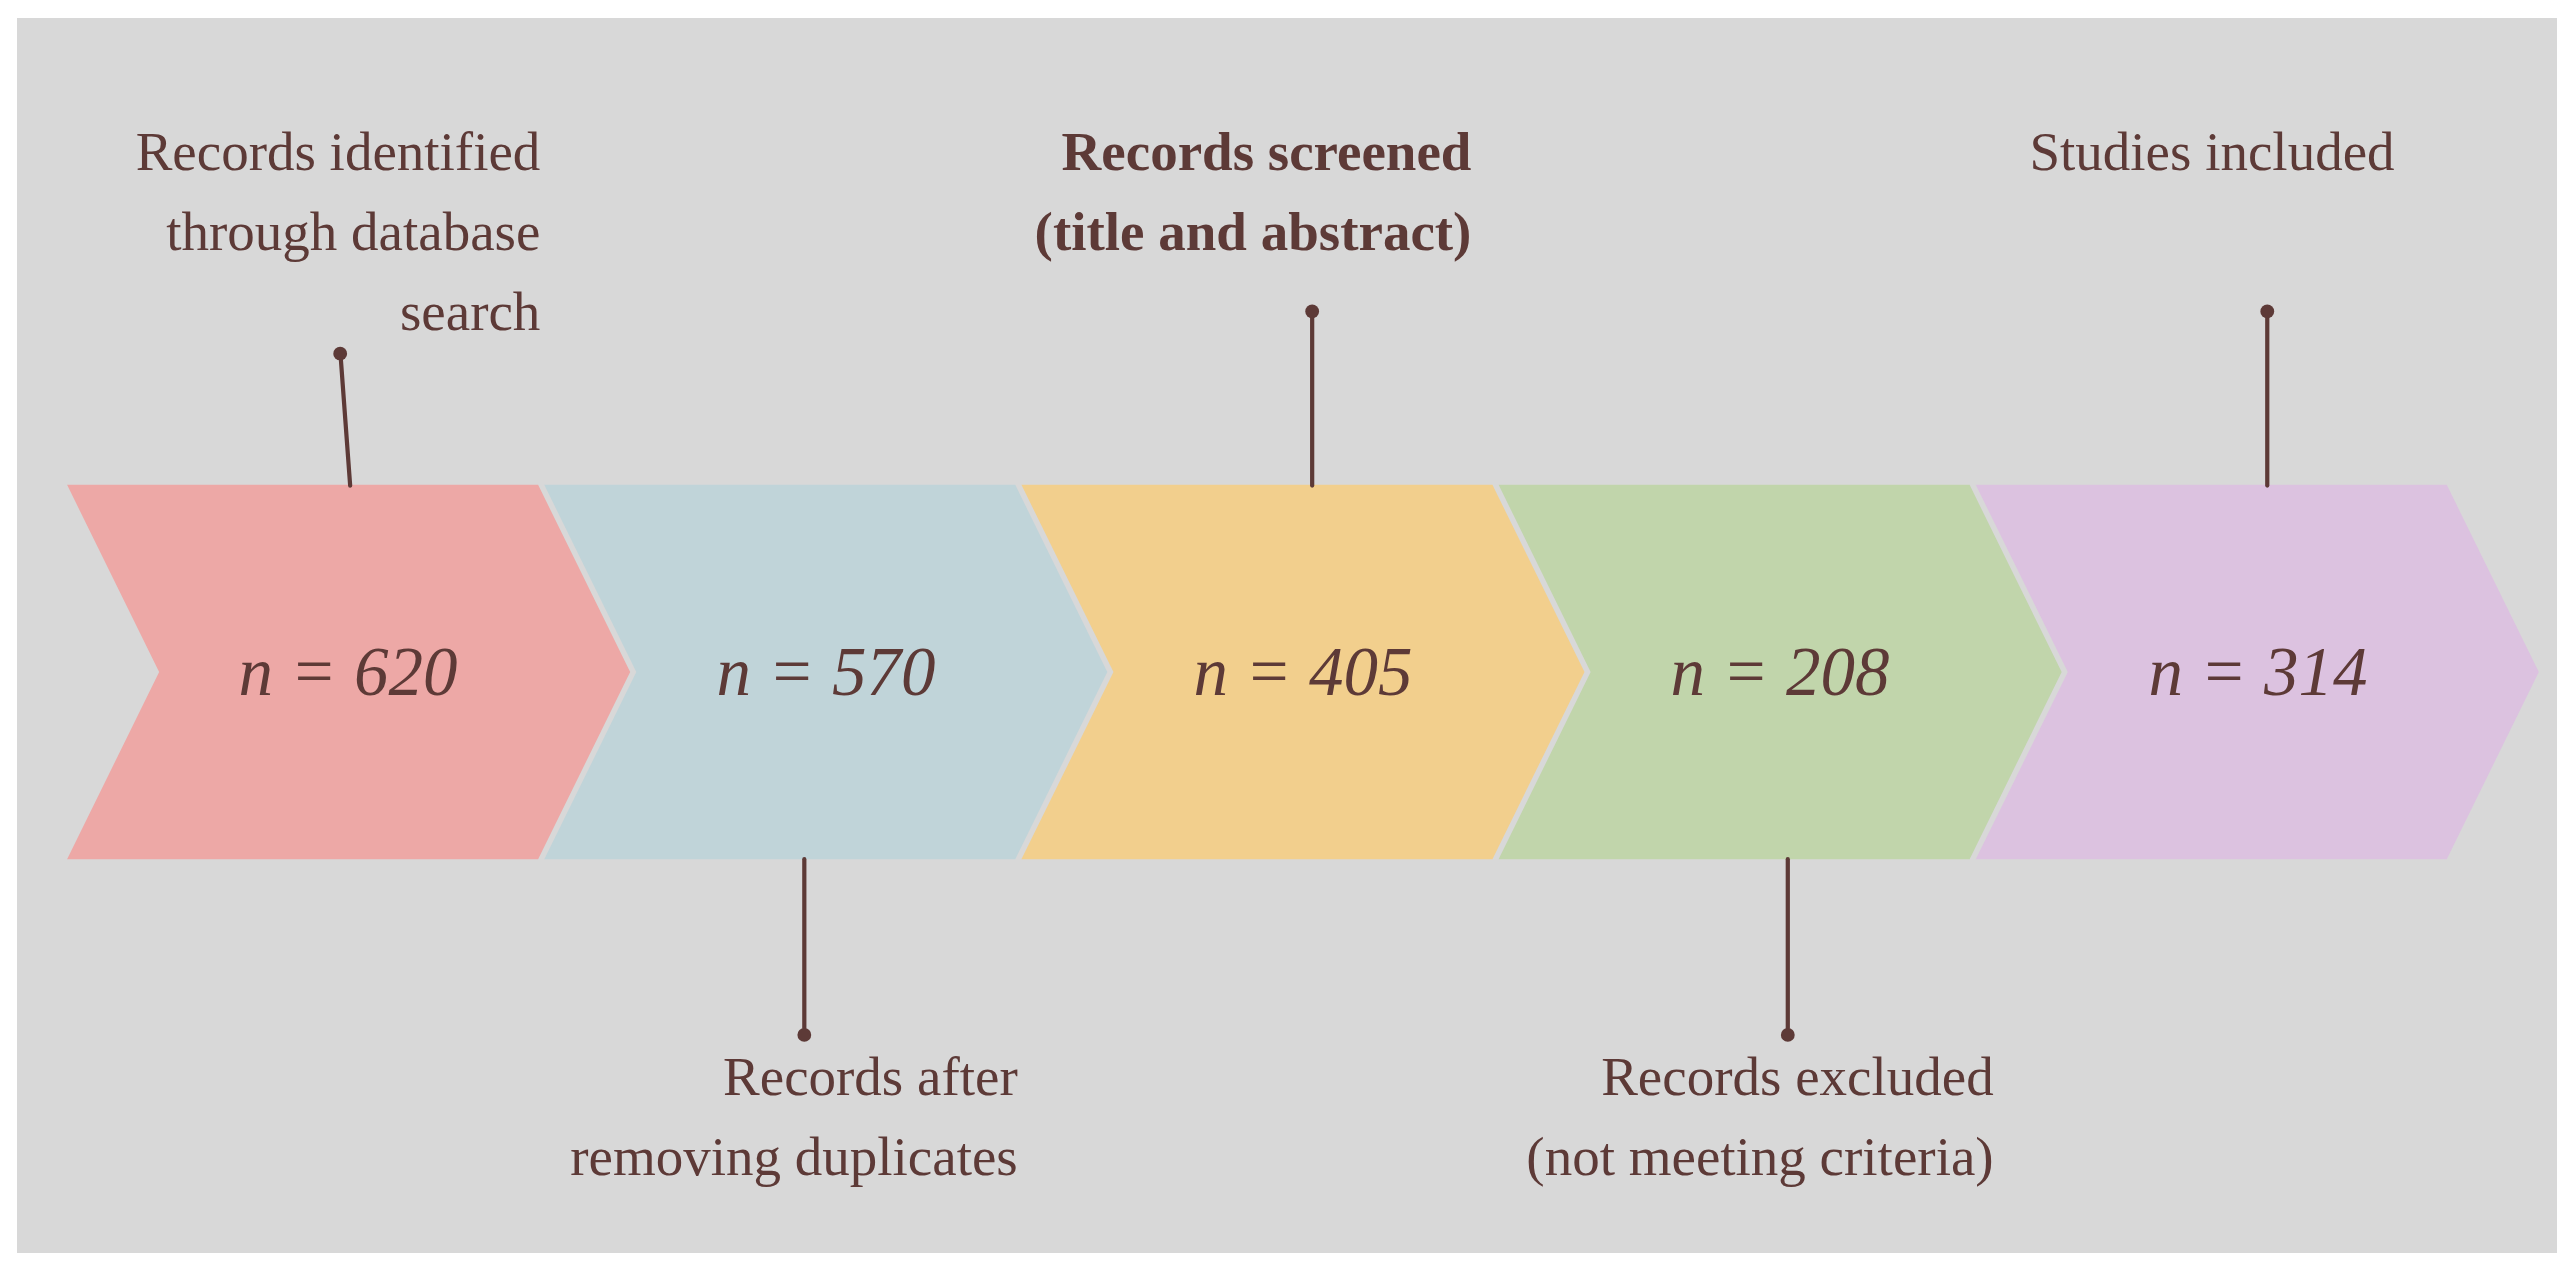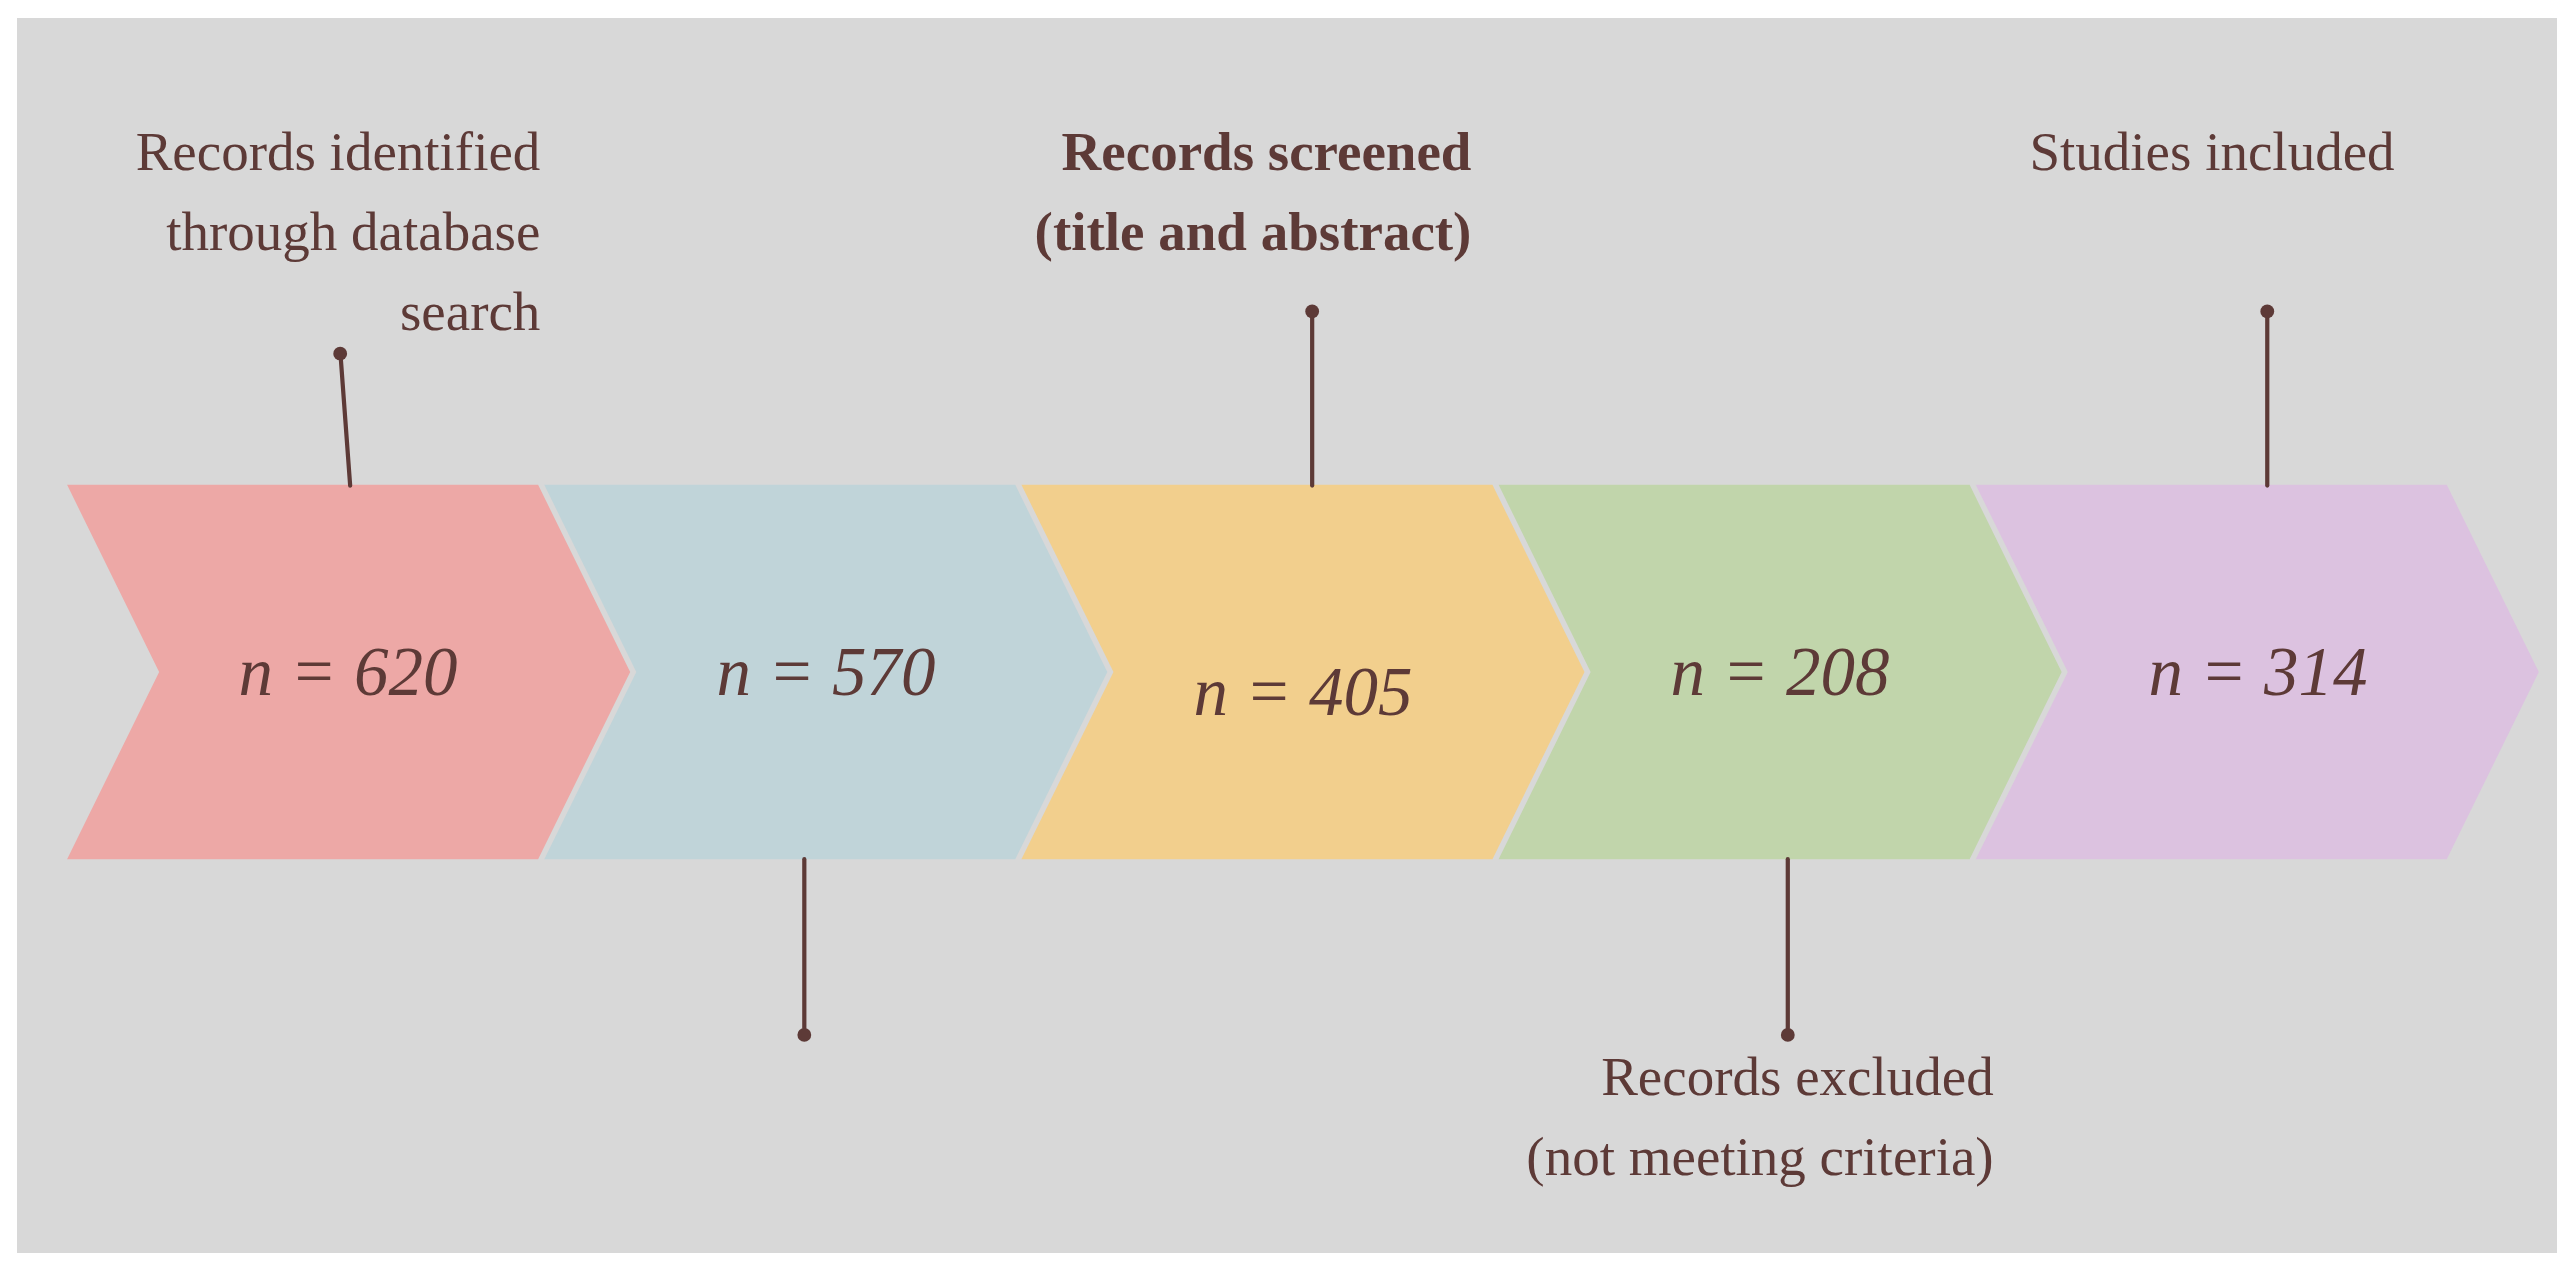--- a/index.html
+++ b/index.html
@@ -46,21 +46,21 @@
     color:var(--text-color,#5d3a37);
     white-space:nowrap;
   }
   .label-1{left:338px;top:112px;}
   .label-2{left:794px;top:1037px;}
   .label-3{left:1253px;top:112px;font-weight:bold;}
   .label-4{left:1760px;top:1037px;}
   .label-5{left:2212px;top:112px;}
   .value-1{left:348px;top:672px;}
   .value-2{left:826px;top:672px;font-style:italic;}
-  .value-3{left:1303px;top:692px;}
+  .value-3{left:1303px;top:672px;}
   .value-4{left:1780px;top:672px;}
   .value-5{left:2258px;top:672px;}
 </style>
 </head>
 <body>
 
 <div class="page">
 
   <div class="panel"></div>
 
@@ -93,20 +93,24 @@
       <circle cx="2955" cy="406" r="9"></circle>
     </g>
   </svg>
 
   <div class="step-label label-1">
     <div>Records identified</div>
     <div>through database</div>
     <div>search</div>
   </div>
 
+  <div class="step-label label-2">
+    <div>Records after</div>
+    <div>removing duplicates</div>
+  </div>
 
   <div class="step-label label-3">
     <div>Records screened</div>
     <div>(title and abstract)</div>
   </div>
 
   <div class="step-label label-4">
     <div>Records excluded</div>
     <div>(not meeting criteria)</div>
   </div>

